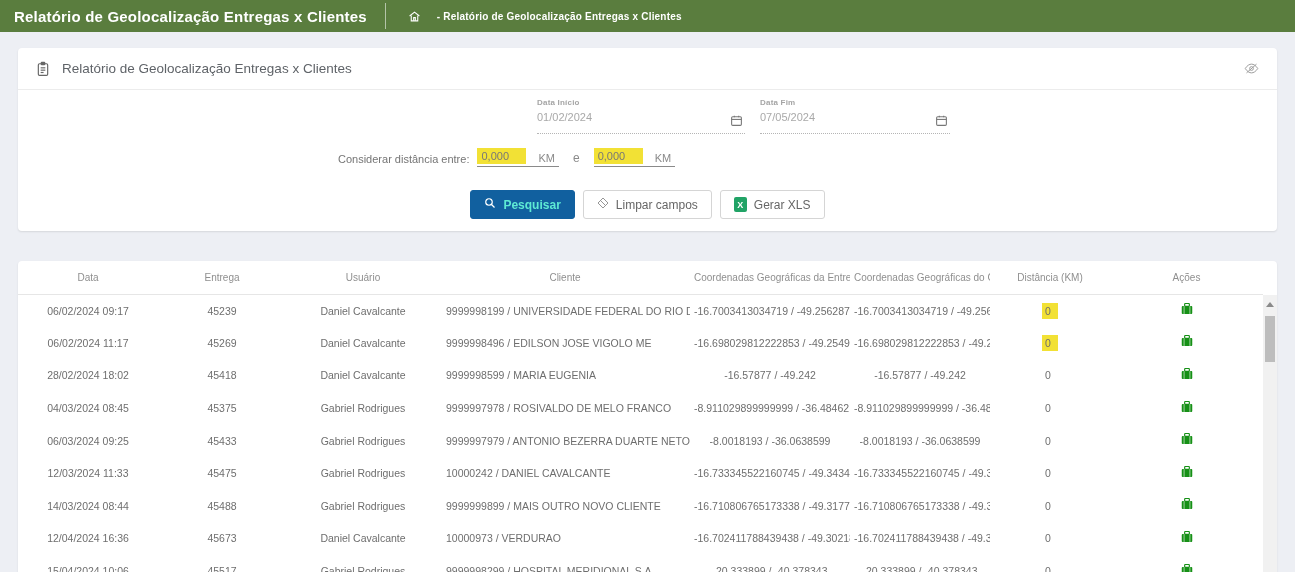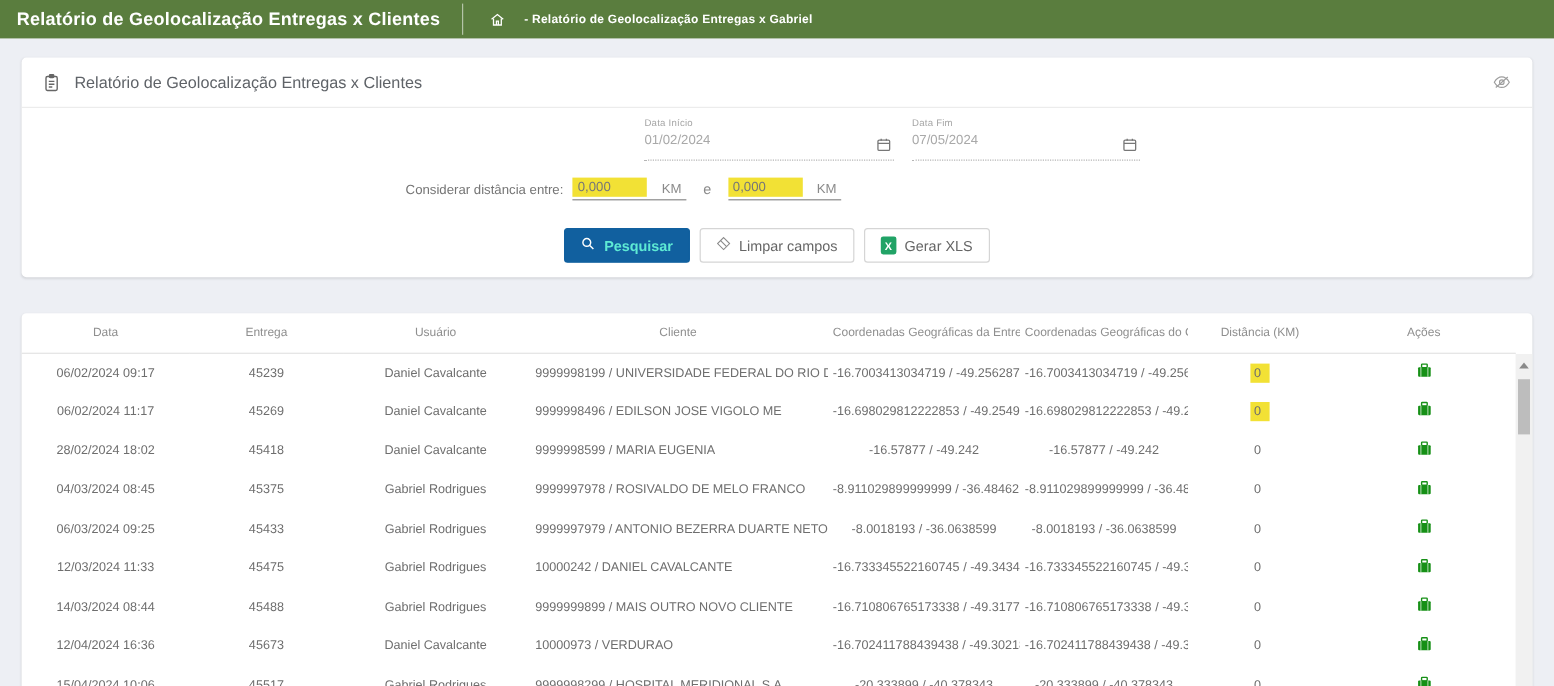--- a/index.html
+++ b/index.html
@@ -51,28 +51,28 @@
   .switch .track{position:absolute;left:0;top:3px;width:34px;height:12px;border-radius:7px;background:var(--toggle-track);}
   .switch .knob{position:absolute;right:-2px;top:-1px;width:20px;height:20px;border-radius:50%;background:var(--toggle-knob);box-shadow:0 1px 2px rgba(0,0,0,.3);}
   .toggle-label{font-size:12px;color:#8a8a8a;}
   
   .date-field{
     position:absolute;top:8px;height:36px;border-bottom:1px dotted #b5b5b5;
     cursor:pointer;
   }
   .date-start{left:519px;width:208px;}
   .date-end{left:742px;width:190px;}
-  .date-field label{display:block;font-size:8px;color:#a5a5a5;letter-spacing:.2px;}
+  .date-field label{display:block;font-size:8px;color:#a5a5a5;letter-spacing:.2px;font-weight:bold;}
   .date-value{font-size:11px;color:#a9a9a9;margin-top:4px;}
   .cal{position:absolute;right:2px;bottom:6px;display:flex;}
   
   .distance-row{position:absolute;left:320px;top:58px;display:flex;align-items:flex-end;}
   .dist-label{font-size:11px;color:#757575;margin-right:8px;padding-bottom:2px;}
   .dist-field{display:inline-flex;align-items:flex-end;border-bottom:1px solid #8a8a8a;padding-bottom:2px;margin-right:10px;}
-  .dist-input{background:var(--highlight-yellow);font-size:11px;color:#777;width:62px;padding:2px 4px;cursor:text;}
+  .dist-input{background:var(--highlight-yellow);font-size:11px;color:#777;width:49px;padding:2px 4px;cursor:text;}
   .unit{font-size:11px;color:#8a8a8a;margin-left:12px;padding-right:4px;}
   .conn{font-size:12px;color:#8a8a8a;margin:0 14px 2px 4px;}
   
   .btn-row{position:absolute;left:0;right:0;top:100px;display:flex;justify-content:center;gap:8px;}
   .btn{
     height:29px;display:inline-flex;align-items:center;gap:7px;padding:0 13px;
     background:#fff;border:1px solid #d5d5d5;border-radius:3px;font-size:12px;color:#666;
     font-family:inherit;cursor:pointer;
   }
   .btn.primary{background:var(--accent-blue);border-color:var(--accent-blue);color:#5eead4;font-weight:700;}
@@ -106,21 +106,21 @@
 <header class="app-header">
   <div class="app-title">Relatório de Geolocalização Entregas x Clientes</div>
   <div class="hdr-divider"></div>
   <span class="home-ico">
     <svg width="13" height="13" viewBox="0 0 24 24" fill="none" stroke="#fff" stroke-width="2">
         <path d="M3 11 L12 4 L21 11"></path>
         <path d="M6 10 V20 H18 V10"></path>
         <path d="M10.5 20 V14 H13.5 V20"></path>
       </svg>
   </span>
-  <div class="breadcrumb">- Relatório de Geolocalização Entregas x Gabriel</div>
+  <div class="breadcrumb">- Relatório de Geolocalização Entregas x Clientes</div>
 </header>
 
 <section class="card filter-card">
   <div class="card-head">
     <span class="clip">
       <svg width="14" height="16" viewBox="0 0 24 26" fill="none" stroke="#666" stroke-width="2">
           <rect x="4" y="4" width="16" height="20" rx="2"></rect>
           <rect x="9" y="1.5" width="6" height="4" rx="1" fill="#666"></rect>
           <line x1="8" y1="11" x2="16" y2="11"></line>
           <line x1="8" y1="15" x2="16" y2="15"></line>

